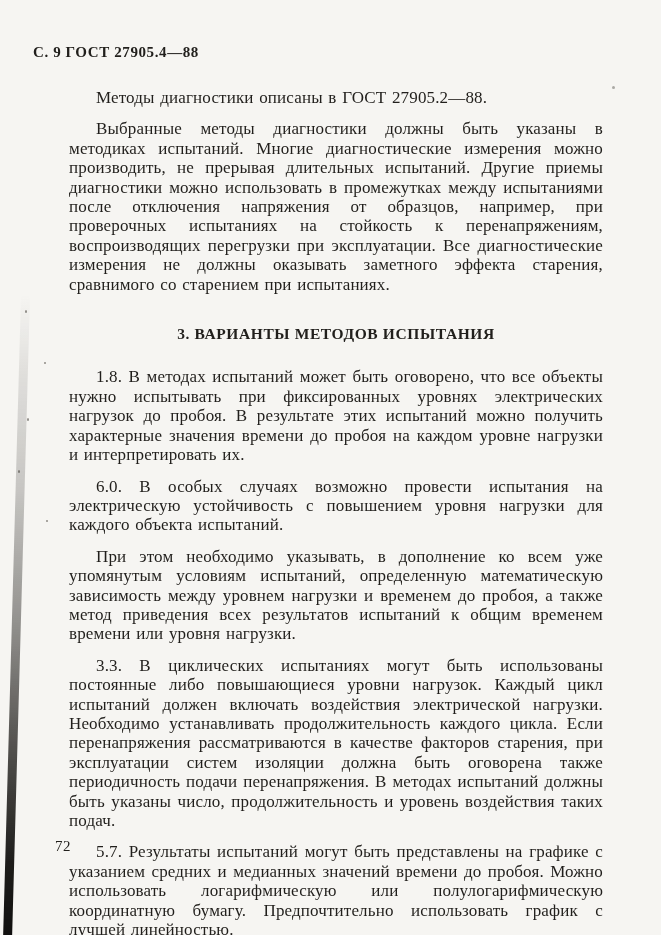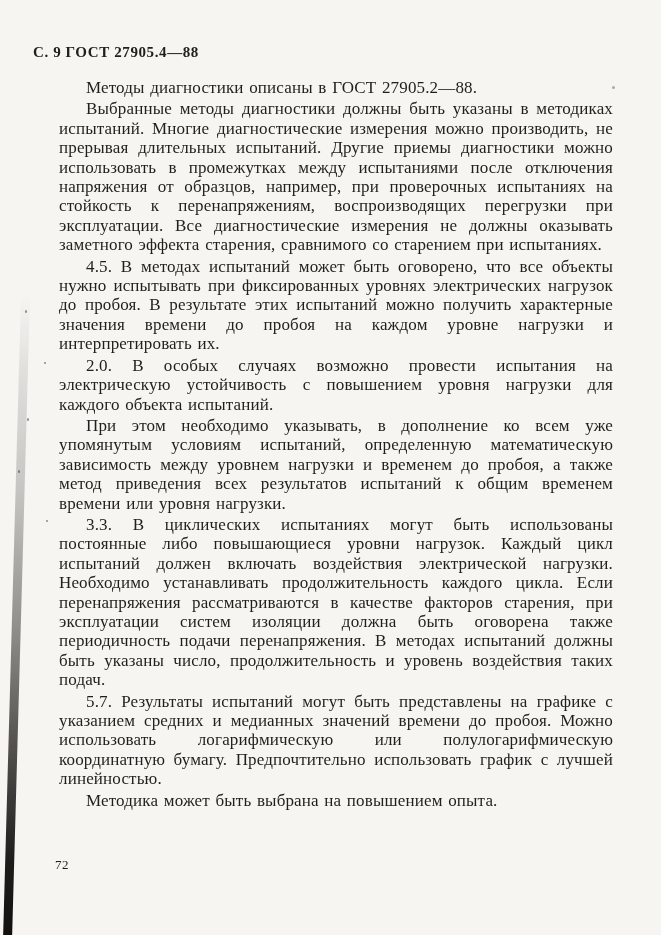--- a/index.html
+++ b/index.html
@@ -33,37 +33,37 @@
     position: absolute;
     left: 57px;
     top: 76px;
     width: 558px;
     font-size: 17px;
     line-height: 19.4px;
     text-align: justify;
     letter-spacing: 0.15px;
   }
   .para {
-    margin: 2px;
+    margin: 12px;
     text-indent: 27px;
     word-spacing: 1.2px;
   }
   .section-heading {
     font-size: 15.5px;
     font-weight: bold;
     text-align: center;
     letter-spacing: 0.6px;
     margin: 30px 0 24px 0;
     text-indent: 0;
   }
   .page-number {
     position: absolute;
     left: 55px;
-    top: 857px;
-    font-size: 13px;
+    top: 838px;
+    font-size: 15px;
     letter-spacing: 0.5px;
   }
   
   .gutter-shadow {
     position: absolute;
     left: 3px;
     top: 295px;
     width: 9px;
     height: 645px;
     background: linear-gradient(to bottom,
@@ -106,23 +106,24 @@
   <div class="speck s6"></div>
 
   <header class="running-head">
     <span>С. 9 ГОСТ 27905.4—88</span>
   </header>
 
   <main class="text-block">
     <p class="para">Методы диагностики описаны в ГОСТ 27905.2—88.</p>
     <p class="para">Выбранные методы диагностики должны быть указаны в методиках испытаний. Многие диагностические измерения можно производить, не прерывая длительных испытаний. Другие приемы диагностики можно использовать в промежутках между испытаниями после отключения напряжения от образцов, например, при проверочных испытаниях на стойкость к перенапряжениям, воспроизводящих перегрузки при эксплуатации. Все диагностические измерения не должны оказывать заметного эффекта старения, сравнимого со старением при испытаниях.</p>
 
+    <h2 class="section-heading">3. ВАРИАНТЫ МЕТОДОВ ИСПЫТАНИЯ</h2>
 
-    <p class="para">4.5. В методах испытаний может быть оговорено, что все объекты нужно испытывать при фиксированных уровнях электрических нагрузок до пробоя. В результате этих испытаний можно получить характерные значения времени до пробоя на каждом уровне нагрузки и интерпретировать их.</p>
-    <p class="para">2.0. В особых случаях возможно провести испытания на электрическую устойчивость с повышением уровня нагрузки для каждого объекта испытаний.</p>
+    <p class="para">1.8. В методах испытаний может быть оговорено, что все объекты нужно испытывать при фиксированных уровнях электрических нагрузок до пробоя. В результате этих испытаний можно получить характерные значения времени до пробоя на каждом уровне нагрузки и интерпретировать их.</p>
+    <p class="para">6.0. В особых случаях возможно провести испытания на электрическую устойчивость с повышением уровня нагрузки для каждого объекта испытаний.</p>
     <p class="para">При этом необходимо указывать, в дополнение ко всем уже упомянутым условиям испытаний, определенную математическую зависимость между уровнем нагрузки и временем до пробоя, а также метод приведения всех результатов испытаний к общим временем времени или уровня нагрузки.</p>
     <p class="para">3.3. В циклических испытаниях могут быть использованы постоянные либо повышающиеся уровни нагрузок. Каждый цикл испытаний должен включать воздействия электрической нагрузки. Необходимо устанавливать продолжительность каждого цикла. Если перенапряжения рассматриваются в качестве факторов старения, при эксплуатации систем изоляции должна быть оговорена также периодичность подачи перенапряжения. В методах испытаний должны быть указаны число, продолжительность и уровень воздействия таких подач.</p>
     <p class="para">5.7. Результаты испытаний могут быть представлены на графике с указанием средних и медианных значений времени до пробоя. Можно использовать логарифмическую или полулогарифмическую координатную бумагу. Предпочтительно использовать график с лучшей линейностью.</p>
     <p class="para">Методика может быть выбрана на повышением опыта.</p>
   </main>
 
   <footer>
     <span class="page-number">72</span>
   </footer>
 

